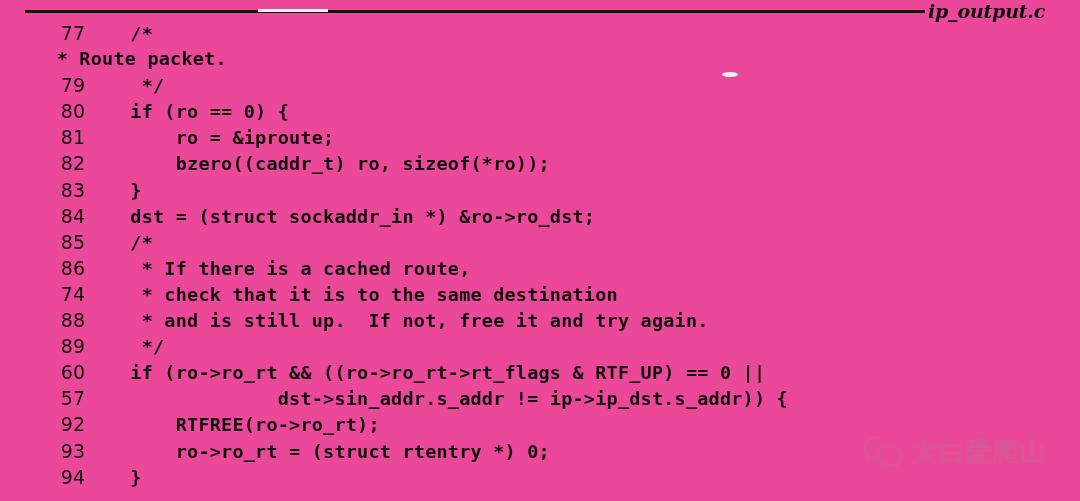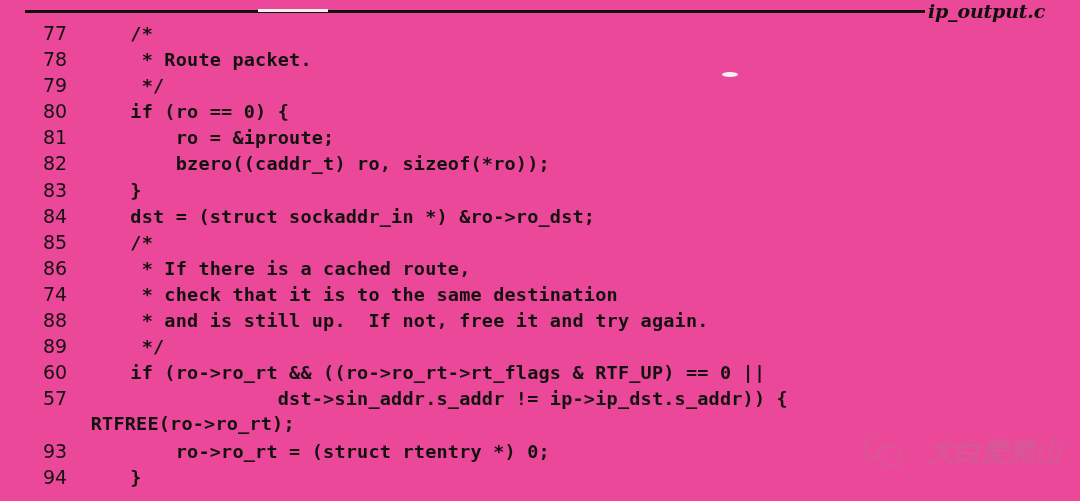--- a/index.html
+++ b/index.html
@@ -59,21 +59,21 @@
     display: flex;
     align-items: baseline;
     height: 26.1px;
     line-height: 26.1px;
     white-space: pre;
   }
   .line-number {
     width: 85px;
     padding-left: 25px;
     box-sizing: border-box;
-    text-align: center;
+    text-align: right;
     font-family: "DejaVu Sans", sans-serif;
     font-size: 19px;
     font-weight: 500;
     color: #131211;
   }
   .line-code {
     font-family: "DejaVu Sans Mono", monospace;
     font-size: 18.5px;
     font-weight: bold;
     letter-spacing: 0.2px;
@@ -81,24 +81,23 @@
     white-space: pre;
   }
 
   
   .watermark {
     position: absolute;
     left: 862px;
     top: 434px;
     display: flex;
     align-items: center;
-    gap: 23px;
+    gap: 7px;
     opacity: 0.30;
     pointer-events: none;
-    font-style: italic;
   }
   .wm-logo {
     width: 42px;
     height: 34px;
     flex: none;
   }
   .wm-text {
     font-family: "DejaVu Sans", sans-serif;
     font-size: 27px;
     line-height: 1;
@@ -123,35 +122,35 @@
   <div class="listing-header">
     <div class="header-rule"></div>
     <div class="header-filename">ip_output.c</div>
   </div>
 
   <div class="scan-speck" style="left:722px; top:72px; width:16px; height:5px;"></div>
   <div class="scan-speck" style="left:258px; top:9px; width:70px; height:3px; border-radius:0;"></div>
 
   <div class="code-listing" id="code-listing">
       <div class="code-row"><span class="line-number">77</span><span class="line-code">    /*</span></div>
-      <div class="code-row"><span class="line-number">78</span><span class="line-code">     * Route packet.</span></div>
+      <div class="code-row"><span class="line-code">     * Route packet.</span></div>
       <div class="code-row"><span class="line-number">79</span><span class="line-code">     */</span></div>
       <div class="code-row"><span class="line-number">80</span><span class="line-code">    if (ro == 0) {</span></div>
       <div class="code-row"><span class="line-number">81</span><span class="line-code">        ro = &amp;iproute;</span></div>
       <div class="code-row"><span class="line-number">82</span><span class="line-code">        bzero((caddr_t) ro, sizeof(*ro));</span></div>
       <div class="code-row"><span class="line-number">83</span><span class="line-code">    }</span></div>
       <div class="code-row"><span class="line-number">84</span><span class="line-code">    dst = (struct sockaddr_in *) &amp;ro-&gt;ro_dst;</span></div>
       <div class="code-row"><span class="line-number">85</span><span class="line-code">    /*</span></div>
       <div class="code-row"><span class="line-number">86</span><span class="line-code">     * If there is a cached route,</span></div>
       <div class="code-row"><span class="line-number">74</span><span class="line-code">     * check that it is to the same destination</span></div>
       <div class="code-row"><span class="line-number">88</span><span class="line-code">     * and is still up.  If not, free it and try again.</span></div>
       <div class="code-row"><span class="line-number">89</span><span class="line-code">     */</span></div>
       <div class="code-row"><span class="line-number">60</span><span class="line-code">    if (ro-&gt;ro_rt &amp;&amp; ((ro-&gt;ro_rt-&gt;rt_flags &amp; RTF_UP) == 0 ||</span></div>
       <div class="code-row"><span class="line-number">57</span><span class="line-code">                 dst-&gt;sin_addr.s_addr != ip-&gt;ip_dst.s_addr)) {</span></div>
-      <div class="code-row"><span class="line-code">        RTFREE(ro-&gt;ro_rt);</span></div>
+      <div class="code-row"><span class="line-number">92</span><span class="line-code">        RTFREE(ro-&gt;ro_rt);</span></div>
       <div class="code-row"><span class="line-number">93</span><span class="line-code">        ro-&gt;ro_rt = (struct rtentry *) 0;</span></div>
       <div class="code-row"><span class="line-number">94</span><span class="line-code">    }</span></div>
     </div>
 
   <div class="watermark">
     <svg class="wm-logo" viewBox="0 0 42 34">
       <g fill="none" stroke="#8d8d90" stroke-width="1.4">
         <path d="M15.2 3.2C8.2 3.2 2.6 7.9 2.6 13.6c0 3.3 1.9 6.2 4.8 8.1l-1.3 4.2 4.7-2.4c1.4.4 2.9.6 4.4.6.5 0 1 0 1.5-.1"></path>
         <circle cx="11.2" cy="11.2" r="1.2" fill="#8d8d90" stroke="none"></circle>
         <circle cx="19.2" cy="11.2" r="1.2" fill="#8d8d90" stroke="none"></circle>

